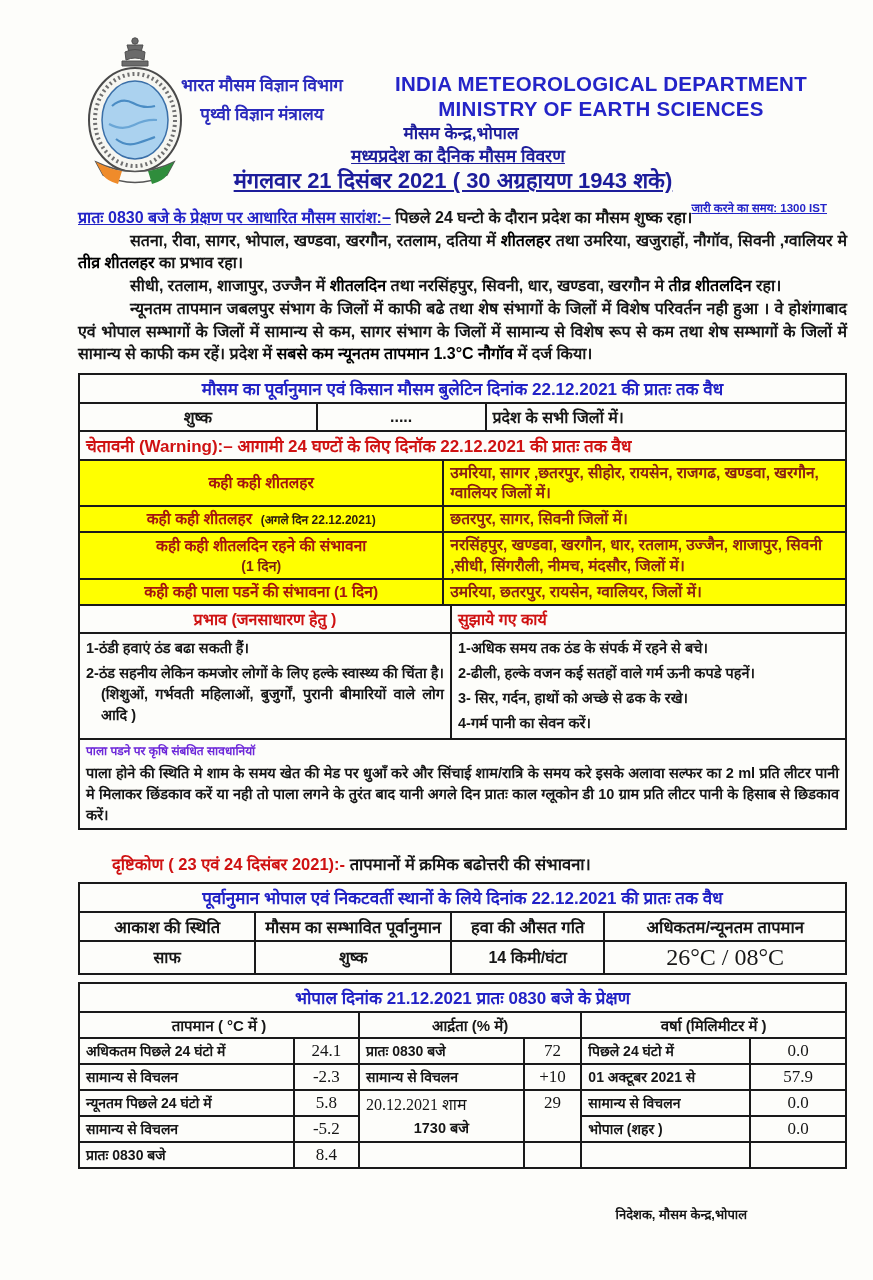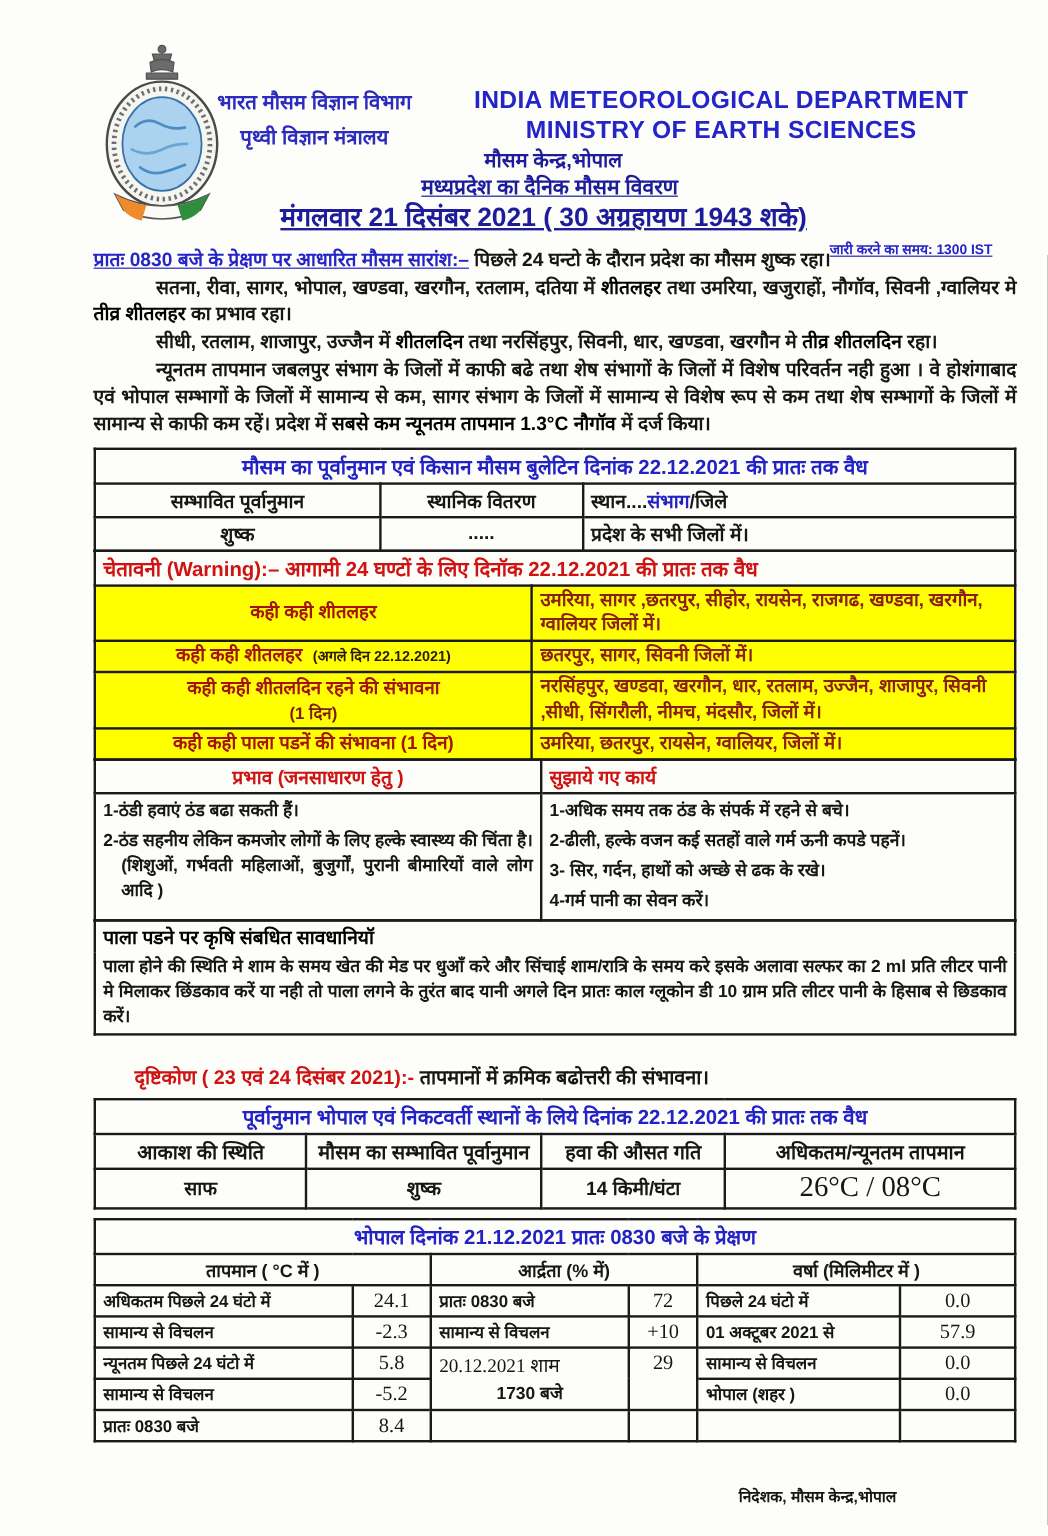--- a/index.html
+++ b/index.html
@@ -54,21 +54,21 @@
   .blue { color:#2222c6; }
   .red-ttl { color:#cf1212; font-weight:700; font-size:17px; padding:4px 8px; }
   .yellow { background:#ffff00; }
   .warn-label { text-align:center; color:#a31410; font-weight:800; font-size:15.5px; line-height:1.3; }
   .warn-note-inline { font-size:12px; color:#2b1a10; font-weight:700; }
   .warn-note-block { display:block; font-size:14px; color:#7c1d12; font-weight:800; }
   .warn-areas { color:#8a2014; font-weight:700; font-size:15.5px; line-height:1.3; padding:3px 8px; }
   .impact-hdr { color:#cf1212; font-weight:700; font-size:16px; }
   .impact-cell { vertical-align:top; font-size:14.5px; font-weight:600; line-height:1.45; padding:4px 8px 6px 8px; }
   .impact-item { padding:2px 0; padding-left:15px; text-indent:-15px; text-align:justify; }
-  .frost-hdr { color:#000000; font-weight:800; font-size:16px; padding:3px 8px; border-bottom:none !important; }
+  .frost-hdr { color:#6d28d9; font-weight:800; font-size:12px; padding:3px 8px; border-bottom:none !important; }
   .frost-body { font-size:14.5px; font-weight:600; line-height:1.45; text-align:justify; padding:2px 8px 6px 8px; border-top:none !important; }
   
   .outlook { margin:22px 26px 0 112px; font-size:16.5px; font-weight:600; }
   .outlook .lead-red { color:#cf1212; font-weight:800; }
   
   .city-tbl { margin-top:20px; }
   .city-hdr { font-weight:700; font-size:16.5px; text-align:center; padding:4px 4px; }
   .city-val { text-align:center; font-size:16px; font-weight:600; padding:8px 4px; }
   .temp-big { font-family:"Liberation Serif", serif; font-size:24px; font-weight:500; padding:4px; }
   
@@ -136,25 +136,20 @@
       <colgroup>
           <col style="width:31%">
           <col style="width:22%">
           <col style="width:47%">
         </colgroup>
       <tbody>
           <tr>
         <td colspan="3" class="ttl">मौसम का पूर्वानुमान एवं किसान मौसम बुलेटिन दिनांक 22.12.2021 की प्रातः तक वैध</td>
       </tr>
       <tr>
-        <td class="hdr ctr">सम्भावित पूर्वानुमान</td>
-        <td class="hdr ctr">स्थानिक वितरण</td>
-        <td class="hdr"><span>स्थान....</span><span class="blue">संभाग</span><span>/जिले</span></td>
-      </tr>
-      <tr>
         <td class="ctr" style="font-weight:600;font-size:16px">शुष्क</td>
         <td class="ctr" style="font-weight:600;font-size:16px">.....</td>
         <td style="font-weight:600;font-size:16px">प्रदेश के सभी जिलों में।</td>
       </tr>
     </tbody>
       </table>
 
     <table class="tbl">
       <colgroup>
           <col style="width:47.5%">

